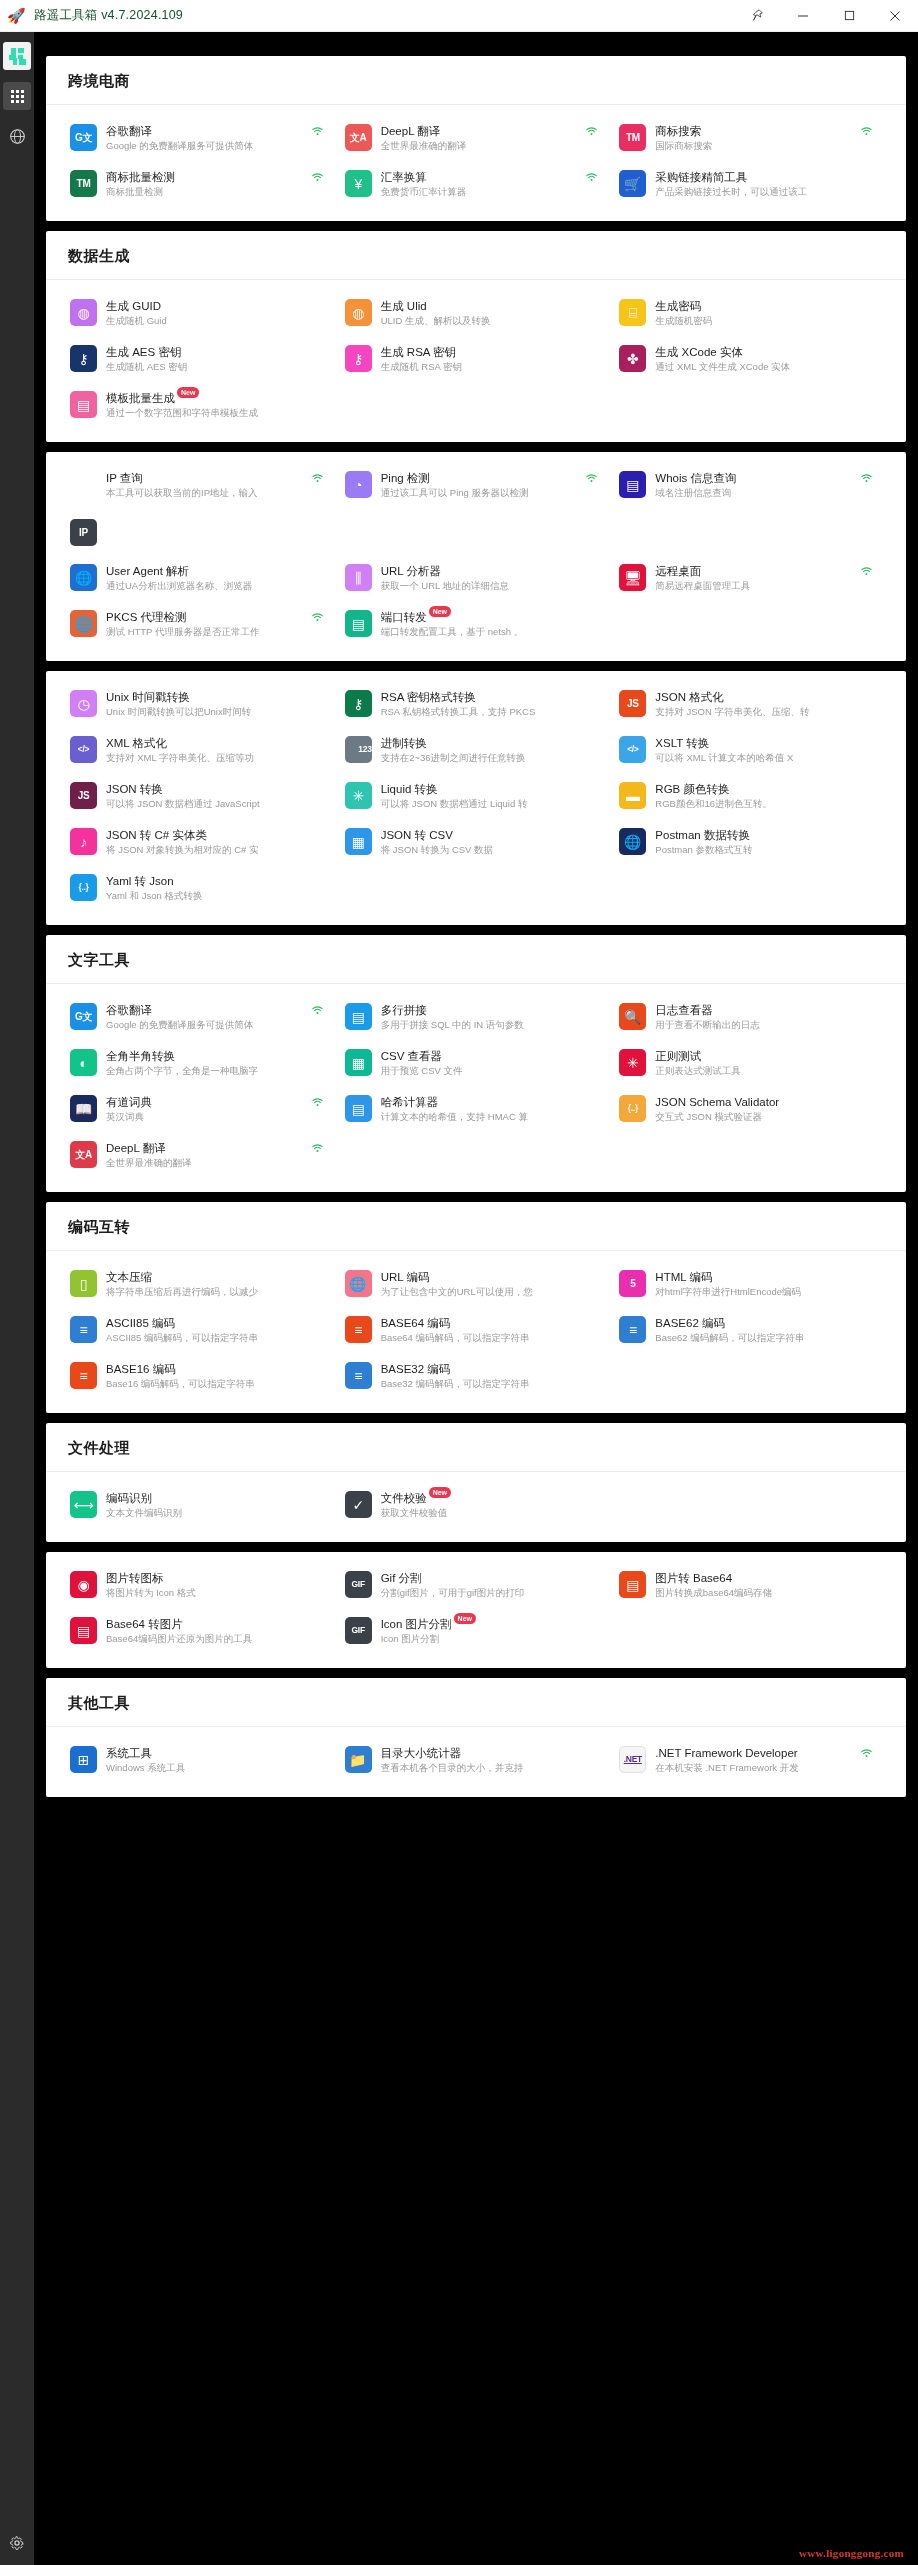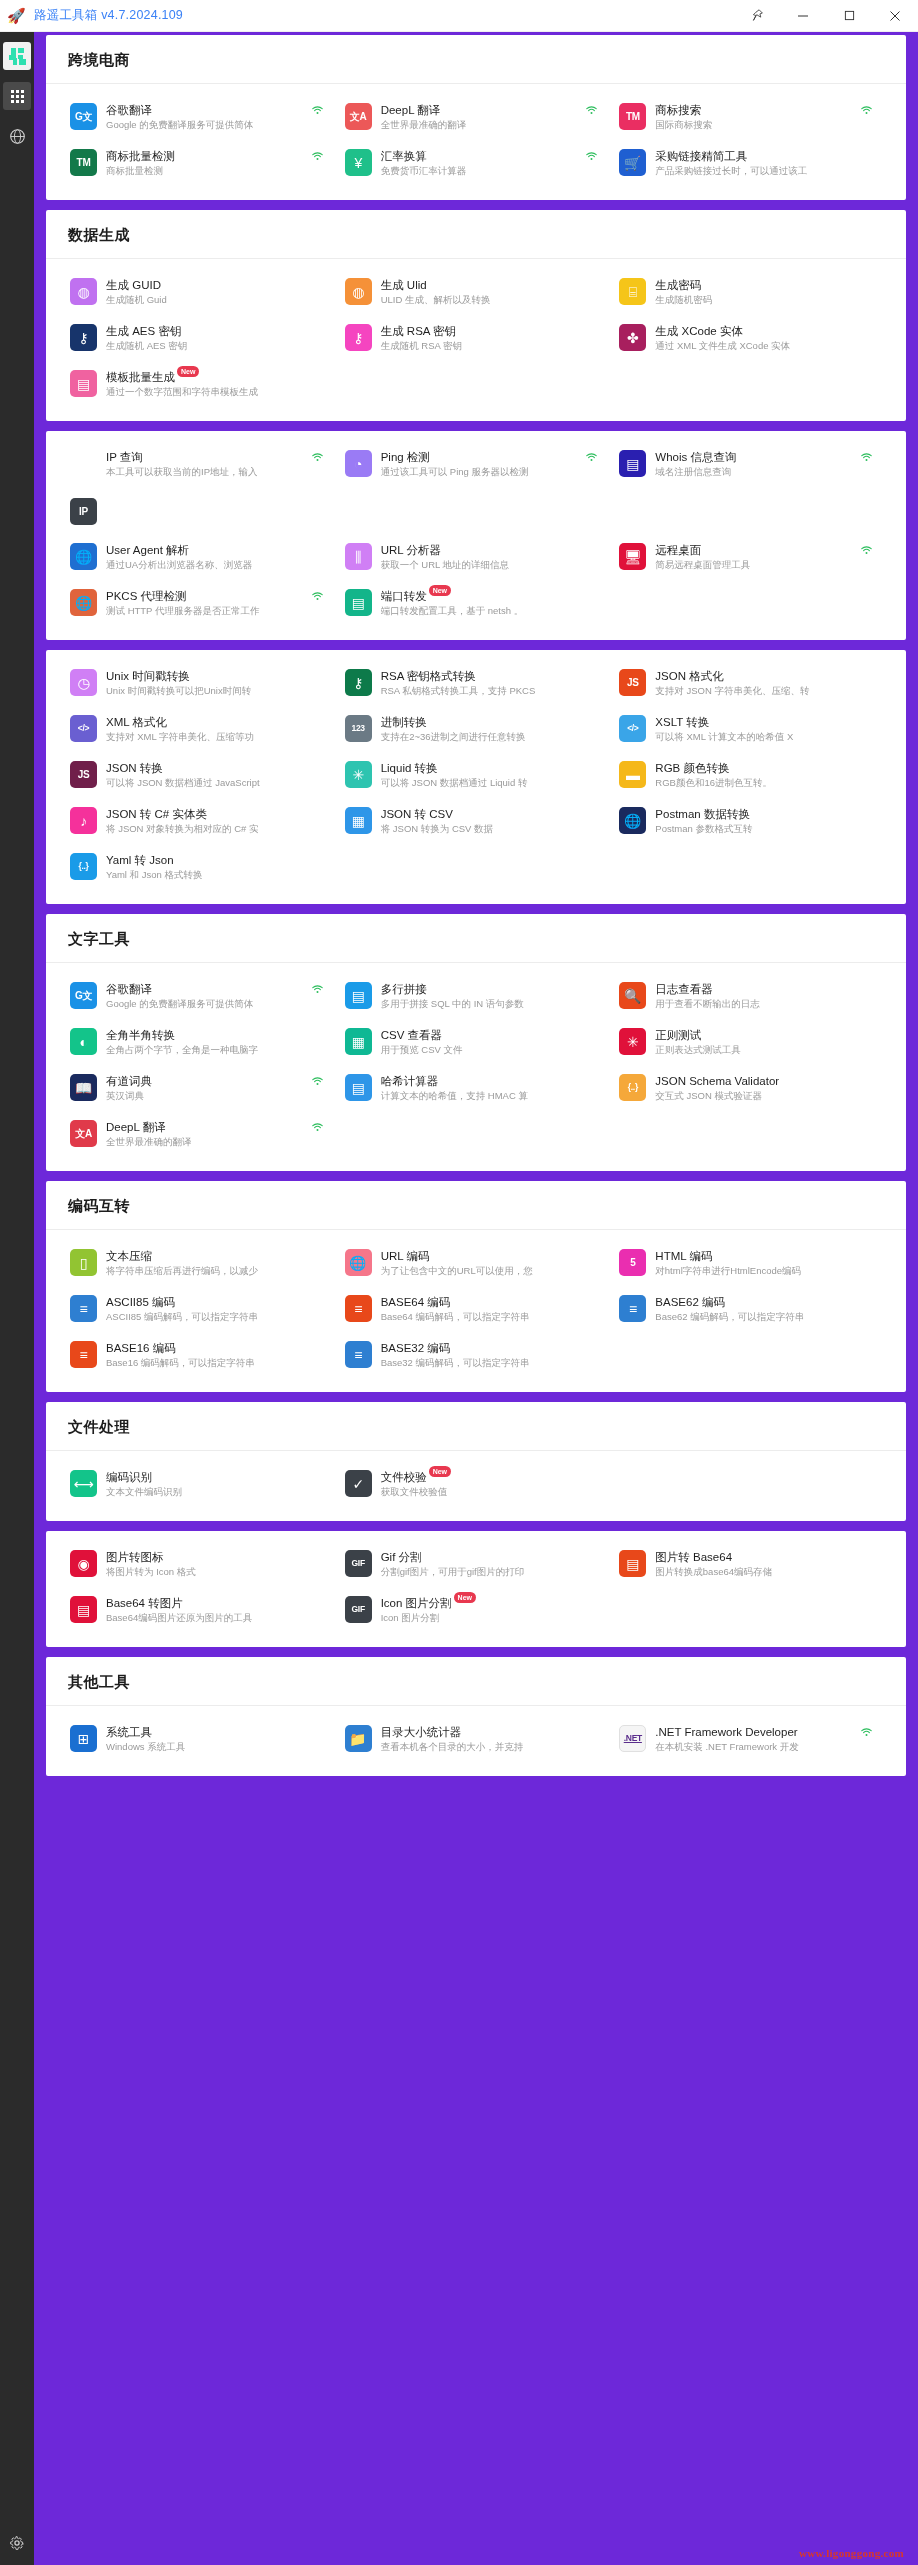--- a/index.html
+++ b/index.html
@@ -10,21 +10,21 @@
   }
   .app { width: 918px; height: 2565px; display: flex; flex-direction: column; background: #ffffff; }
 
   
   .titlebar {
     height: 32px; min-height: 32px; background: #ffffff;
     display: flex; align-items: center; border-bottom: 1px solid #f0f0f0;
   }
   .tb-icon { width: 34px; display: flex; align-items: center; justify-content: center; }
   .rocket { font-size: 15px; line-height: 1; }
-  .tb-title { font-size: 12.5px; color: #3b82f6; letter-spacing: .2px; }
+  .tb-title { font-size: 12.5px; color: #14532d; letter-spacing: .2px; }
   .tb-spacer { flex: 1; }
   .tb-btns { display: flex; align-items: center; height: 32px; }
   .tb-btn {
     width: 46px; height: 32px; display: flex; align-items: center; justify-content: center;
     color: #333; font-size: 13px;
   }
   .tb-btn svg { display: block; }
 
   
   .body { flex: 1; display: flex; min-height: 0; }
@@ -49,22 +49,22 @@
   .p3 { left: 0px;  top: 7px;  width: 7px; height: 5px; }
   .p4 { left: 4px;  top: 10px; width: 4px; height: 7px; }
   .p5 { left: 9px;  top: 7px;  width: 5px; height: 4px; }
   .p6 { left: 10px; top: 11px; width: 7px; height: 6px; }
 
   .griddots { display: grid; grid-template-columns: repeat(3, 3px); grid-gap: 2px; }
   .griddots span { width: 3px; height: 3px; background: #fff; display: block; }
 
   
   .content {
-    flex: 1; background: #6d28d9; overflow: hidden;
-    padding: 3px 12px 0 12px;
+    flex: 1; background: #000000; overflow: hidden;
+    padding: 24px 12px 0 12px;
   }
   .section {
     background: #ffffff; border-radius: 2px; margin-bottom: 10px;
   }
   .section-head {
     padding: 16px 22px 13px 22px; border-bottom: 1px solid #ececec;
   }
   .section-title { font-size: 15px; font-weight: bold; color: #1d1d1d; letter-spacing: .5px; }
   .grid3 {
     display: grid; grid-template-columns: repeat(3, 1fr);
@@ -602,21 +602,21 @@
                   <div class="card-body">
                     <div class="card-title-row">
                       <div class="card-title">XML 格式化</div>
                     </div>
                     <div class="card-desc">支持对 XML 字符串美化、压缩等功</div>
                   </div>
                 </div>
               </div>
               <div class="card-col">
                 <div class="card">
-                  <div class="ic" style="background: rgb(107, 122, 133);">
+                  <div class="ic" style="background: rgb(107, 122, 133); justify-content: flex-end;">
                     <span class="ic-txt sm">123</span>
                   </div>
                   <div class="card-body">
                     <div class="card-title-row">
                       <div class="card-title">进制转换</div>
                     </div>
                     <div class="card-desc">支持在2~36进制之间进行任意转换</div>
                   </div>
                 </div>
               </div>

